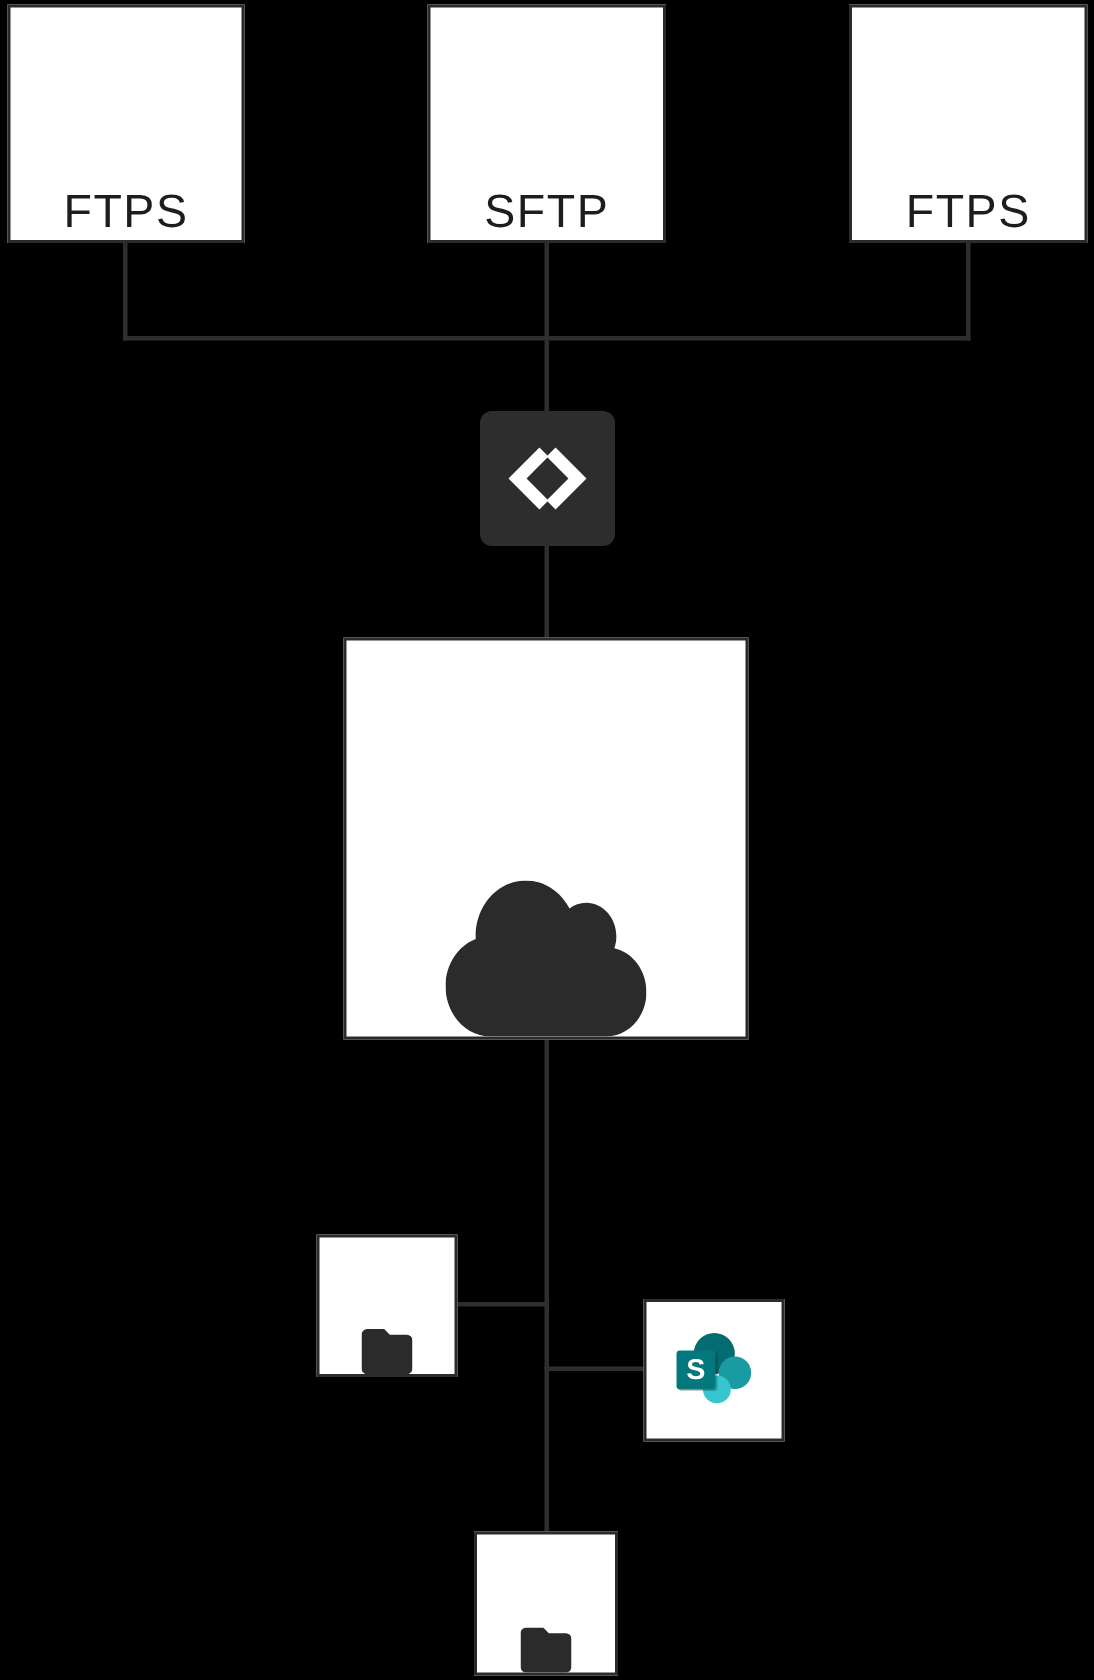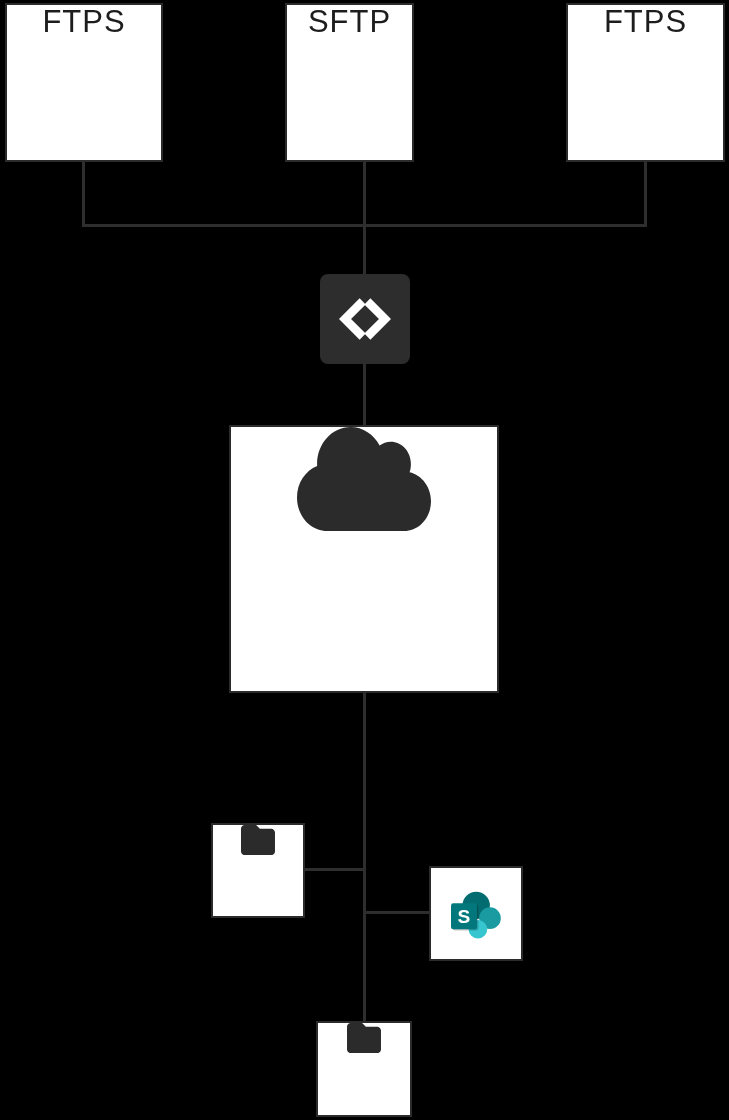--- a/index.html
+++ b/index.html
@@ -1,40 +1,40 @@
 <!DOCTYPE html>
 <html><head>
 <meta charset="utf-8">
 <style>
   html,body{margin:0;padding:0;background:#000;}
   #canvas{position:relative;width:729px;height:1120px;background:#000;overflow:hidden;
           font-family:"Liberation Sans",sans-serif;}
   .line{position:absolute;background:#2e2e2e;}
   .box{position:absolute;background:#fff;border:2px solid #2b2b2b;box-sizing:border-box;
-       display:flex;align-items:flex-start;justify-content:center;}
+       display:flex;align-items:flex-end;justify-content:center;}
   .lbl{font-size:31px;letter-spacing:1px;color:#1d1d1d;position:relative;top:-1px;}
 </style>
 </head>
 <body>
 <div id="canvas">
 
   <div class="line" style="left:82px;top:160px;width:3px;height:67px;"></div>
   <div class="line" style="left:363px;top:160px;width:3px;height:67px;"></div>
   <div class="line" style="left:644px;top:160px;width:3px;height:67px;"></div>
   <div class="line" style="left:82px;top:224px;width:565px;height:3px;"></div>
   <div class="line" style="left:363px;top:227px;width:3px;height:47px;"></div>
   <div class="line" style="left:363px;top:364px;width:3px;height:61px;"></div>
   <div class="line" style="left:363px;top:693px;width:3px;height:328px;"></div>
   <div class="line" style="left:305px;top:868px;width:59px;height:3px;"></div>
   <div class="line" style="left:363px;top:911px;width:66px;height:3px;"></div>
 
   <div class="box" style="left:5px;top:3px;width:158px;height:159px;">
       <span class="lbl">FTPS</span>
     </div>
-  <div class="box" style="left:285px;top:3px;width:129px;height:159px;">
+  <div class="box" style="left:285px;top:3px;width:159px;height:159px;">
       <span class="lbl">SFTP</span>
     </div>
   <div class="box" style="left:566px;top:3px;width:159px;height:159px;">
       <span class="lbl">FTPS</span>
     </div>
 
   <div style="position:absolute;left:320px;top:274px;width:90px;height:90px;background:#2d2d2d;border-radius:8px;">
     <svg width="90" height="90" viewBox="0 0 90 90">
       <polygon fill="#fff" points="39.63,24.37 19,45 39.63,65.63 45.64,59.62 31.02,45 45.64,30.38"></polygon>
       <polygon fill="#fff" points="50.37,24.37 71,45 50.37,65.63 44.36,59.62 58.98,45 44.36,30.38"></polygon>

